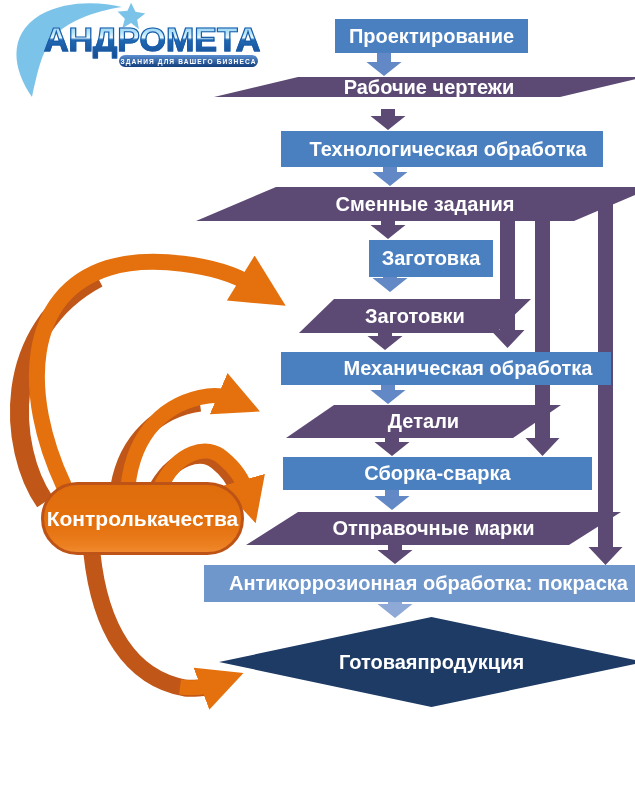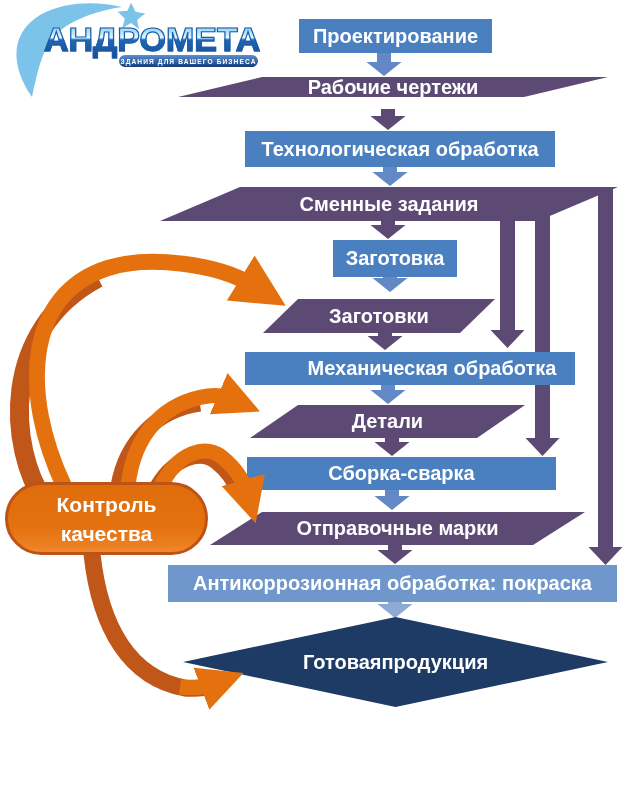--- a/index.html
+++ b/index.html
@@ -1,28 +1,28 @@
 <!DOCTYPE html>
 <html style="--blue_box: #4a7fc0; --blue_box_light: #6f97cb; --purple: #5c4a74; --navy: #1e3b66; --orange: #e4710d; --orange_dark: #c05617; --orange_border: #bd5317; --arrow_blue: #6288c5; --arrow_light_blue: #8fa9d6;"><head>
 <meta charset="utf-8">
 <style>
   html,body{margin:0;padding:0;}
   body{width:635px;height:785px;position:relative;background:#fff;overflow:hidden;
        font-family:"Liberation Sans",sans-serif;}
   svg.layer{position:absolute;left:0;top:0;}
   .node{position:absolute;display:flex;align-items:center;justify-content:center;
-        color:#fff;font-weight:bold;font-size:20px;text-align:center;}
+        color:#fff;font-weight:bold;font-size:20px;text-align:center;margin-left:36px;}
   .rect{background:var(--blue_box);}
   .rect.light{background:var(--blue_box_light);}
   .para{background:var(--purple);}
   .diamond{background:var(--navy);clip-path:polygon(50% 0,100% 50%,50% 100%,0 50%);
            flex-direction:row;line-height:30px;}
   .quality{background:linear-gradient(180deg,#e06d0c 0%,#e4700e 60%,#ec8020 90%,#f08a2e 100%);
            border:3px solid var(--orange_border);
-           border-radius:37px;flex-direction:column;line-height:29px;z-index:30;text-align:center;}
+           border-radius:37px;flex-direction:row;line-height:29px;z-index:30;text-align:center;}
   
   .logo{position:absolute;left:5px;top:0;width:260px;height:100px;}
   .brand{position:absolute;left:39px;top:20px;font-size:34px;font-weight:bold;letter-spacing:0px;
          background:linear-gradient(180deg,#74bce7 0%,#b9e7fa 34%,#e8f8ff 45%,#1f6ab4 51%,#17488e 100%);
          -webkit-background-clip:text;background-clip:text;color:transparent;
          -webkit-text-stroke:1.2px #1a5caa;}
   .tagline{position:absolute;left:114px;top:55px;width:139px;height:12px;border-radius:7px;
            background:linear-gradient(180deg,#5b8fd0,#123e7d);color:#fff;font-size:6.6px;
            font-weight:bold;letter-spacing:1.1px;display:flex;align-items:center;justify-content:center;
            white-space:nowrap;}
@@ -48,21 +48,21 @@
   <path d="M535,210 V438 H525.5 L542.5,456 L559.5,438 H550 V210 Z" style="fill:var(--purple)"></path>
   <path d="M598,189 V547 H588.5 L605.5,565 L622.5,547 H613 V189 Z" style="fill:var(--purple)"></path>
 </svg>
 
 <div class="node rect" style="left:299px;top:19px;width:193px;height:34px;">
   <span>Проектирование</span>
 </div>
 <div class="node para" style="left:178px;top:77px;width:430px;height:20px;clip-path:polygon(84px 0,100% 0,calc(100% - 84px) 100%,0 100%);">
   <span>Рабочие чертежи</span>
 </div>
-<div class="node rect" style="left:245px;top:131px;width:310px;height:36px;">
+<div class="node rect" style="left:245px;top:131px;width:310px;height:36px;padding-left:12px;">
   <span>Технологическая обработка</span>
 </div>
 <div class="node para" style="left:160px;top:187px;width:458px;height:34px;clip-path:polygon(80px 0,100% 0,calc(100% - 80px) 100%,0 100%);">
   <span>Сменные задания</span>
 </div>
 <div class="node rect" style="left:333px;top:240px;width:124px;height:37px;">
   <span>Заготовка</span>
 </div>
 <div class="node para" style="left:263px;top:299px;width:232px;height:34px;clip-path:polygon(35px 0,100% 0,calc(100% - 35px) 100%,0 100%);">
   <span>Заготовки</span>

